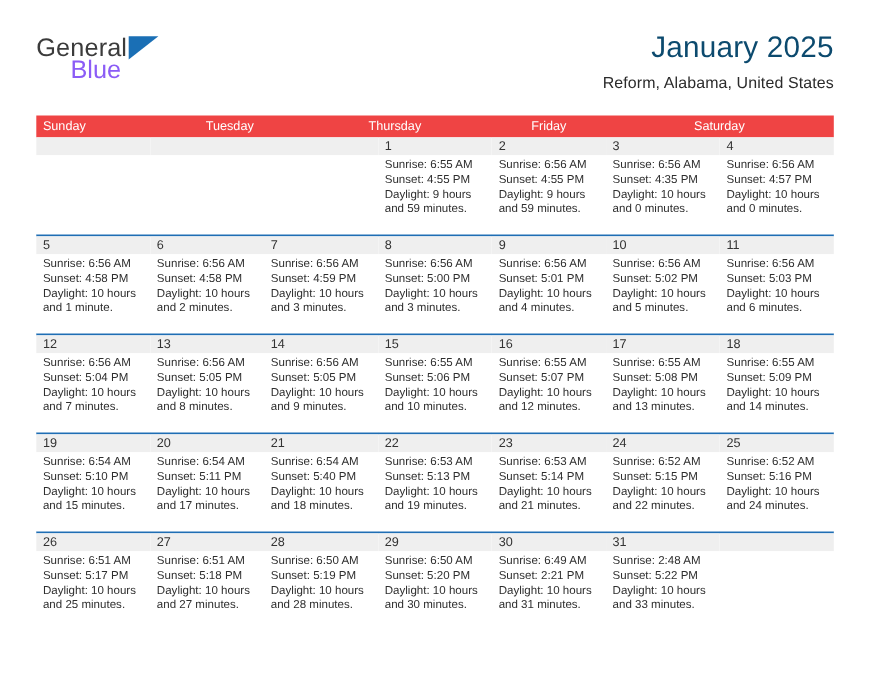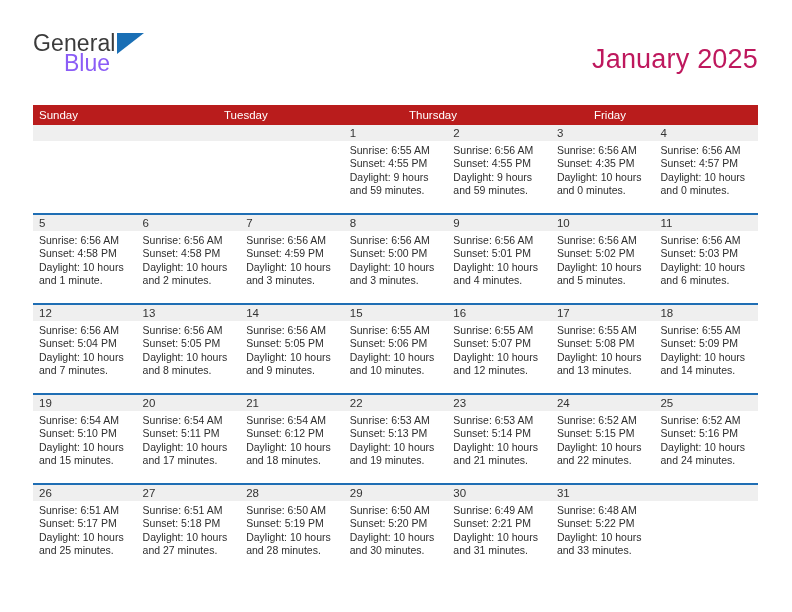--- a/index.html
+++ b/index.html
@@ -27,32 +27,32 @@
     display:inline-block; width:0; height:0;
     border-left:27px solid #1a6fb5;
     border-bottom:21px solid transparent;
     margin-left:1px; margin-bottom:1px;
   }
   .brand-row2 {
     font-size:23px; color:#8b5cf6; margin-top:-3px; margin-left:31px;
   }
   .title-block { position:absolute; right:0; top:0; text-align:right; }
   .cal-title {
-    font-size:27px; color:#be185d; font-weight:normal;
-    letter-spacing:0.2px; line-height:1.15;margin-top:16px;
+    font-size:27px; color:#0c4a6e; font-weight:normal;
+    letter-spacing:0.2px; line-height:1.15;
   }
   .cal-subtitle {
     font-size:14.5px; color:#2b2b2b; margin-top:9px; letter-spacing:0.1px;
   }
 
   
   .calendar {
     position:absolute; left:33px; top:105px; width:725px;
   }
-  .dow-row { display:flex; width:100%; background:#b91c1c;gap:15px; }
+  .dow-row { display:flex; width:100%; background:#ef4444;gap:15px; }
   .dow {
     flex:1 1 0; min-width:0;
     height:20px; line-height:20px;
     color:#ffffff; font-size:11.5px;
     padding-left:6px;
     white-space:nowrap; overflow:hidden;
   }
 
   .week {
     display:flex; width:100%;
@@ -93,30 +93,32 @@
     <div class="brand">
       <div class="brand-row1">
         <span>General</span>
         <span class="brand-tri"></span>
       </div>
       <div class="brand-row2">Blue</div>
     </div>
 
     <div class="title-block">
       <div class="cal-title">January 2025</div>
+      <div class="cal-subtitle">Reform, Alabama, United States</div>
     </div>
 
   </div>
 
   <div class="calendar">
     <div class="dow-row">
       <div class="dow">Sunday</div>
       <div class="dow">Tuesday</div>
       <div class="dow">Thursday</div>
       <div class="dow">Friday</div>
+      <div class="dow">Saturday</div>
     </div>
     <div id="weeks-container">
         <div class="week">
           <div class="cell empty">
             <div class="daynum-band"></div>
           </div>
           <div class="cell empty">
             <div class="daynum-band"></div>
           </div>
           <div class="cell empty">
@@ -305,21 +307,21 @@
               <div>Sunrise: 6:54 AM</div>
               <div>Sunset: 5:11 PM</div>
               <div>Daylight: 10 hours</div>
               <div>and 17 minutes.</div>
             </div>
           </div>
           <div class="cell">
             <div class="daynum-band">21</div>
             <div class="lines">
               <div>Sunrise: 6:54 AM</div>
-              <div>Sunset: 6:12 PM</div>
+              <div>Sunset: 5:40 PM</div>
               <div>Daylight: 10 hours</div>
               <div>and 18 minutes.</div>
             </div>
           </div>
           <div class="cell">
             <div class="daynum-band">22</div>
             <div class="lines">
               <div>Sunrise: 6:53 AM</div>
               <div>Sunset: 5:13 PM</div>
               <div>Daylight: 10 hours</div>
@@ -396,21 +398,21 @@
             <div class="lines">
               <div>Sunrise: 6:49 AM</div>
               <div>Sunset: 2:21 PM</div>
               <div>Daylight: 10 hours</div>
               <div>and 31 minutes.</div>
             </div>
           </div>
           <div class="cell">
             <div class="daynum-band">31</div>
             <div class="lines">
-              <div>Sunrise: 6:48 AM</div>
+              <div>Sunrise: 2:48 AM</div>
               <div>Sunset: 5:22 PM</div>
               <div>Daylight: 10 hours</div>
               <div>and 33 minutes.</div>
             </div>
           </div>
           <div class="cell empty">
             <div class="daynum-band"></div>
           </div>
         </div>
       </div>

